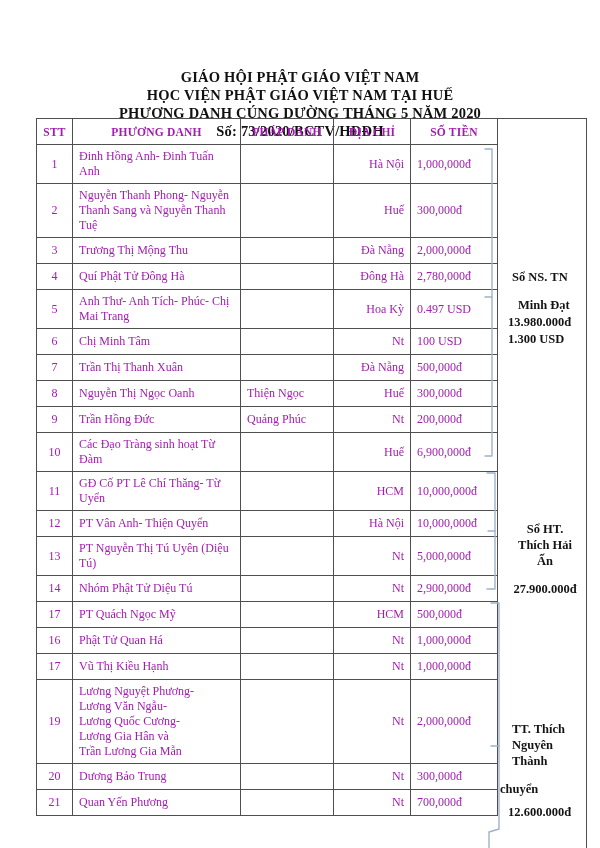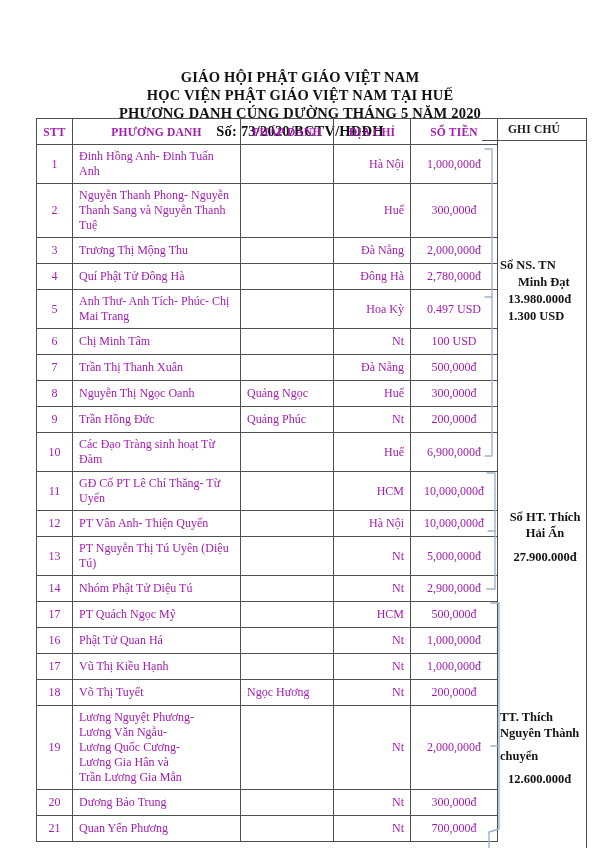--- a/index.html
+++ b/index.html
@@ -27,38 +27,38 @@
   }
   table.donors th{
     height:14px;padding:2px 2px;text-align:center;font-size:11.5px;
     font-weight:bold;letter-spacing:.2px;
   }
   table.donors tr{height:26px;}
   td.col-stt{text-align:center;padding:4px 2px;}
   td.col-name{text-align:left;white-space:pre-line;line-height:15px;}
   td.col-dharma{text-align:left;}
   td.col-addr{text-align:right;padding:4px 2px;border-radius:10px;}
-  td.col-amount{text-align:center;padding:4px 8px 4px 2px;}
+  td.col-amount{text-align:left;padding:4px 8px 4px 2px;}
   
   .ghichu-col{
     position:absolute;left:482px;top:118px;width:105px;height:730px;
     border-top:1px solid #4f4f4f;border-right:1px solid #4f4f4f;
     box-sizing:border-box;
   }
   .ghichu-header{
     height:21px;border-bottom:1px solid #4f4f4f;
     text-align:center;font-weight:bold;font-size:11.5px;line-height:21px;
     letter-spacing:.2px;color:#1c1c1c;
   }
   .bracket-layer{position:absolute;left:0;top:0;width:118px;height:730px;}
   .note{
     position:absolute;font-size:12.5px;font-weight:bold;color:#141414;
     line-height:16px;
   }
-  .note .n-title{margin:0;}
+  .note .n-title{margin:12px;}
   .note .n-line{margin-top:1px;}
   .indent-lg{margin-left:18px;}
   .indent-sm{margin-left:8px;}
   .note1{left:18px;top:138px;width:90px;}
   .note2{left:20px;top:390px;width:86px;text-align:center;}
   .note2 .n-line{margin-top:8px;}
   .note3{left:18px;top:590px;width:92px;}
   .note3 .n-line{margin-top:7px;}
 </style>
 </head>
@@ -136,21 +136,21 @@
         <tr>
           <td class="col-stt">7</td>
           <td class="col-name">Trần Thị Thanh Xuân</td>
           <td class="col-dharma"></td>
           <td class="col-addr">Đà Nẵng</td>
           <td class="col-amount">500,000đ</td>
         </tr>
         <tr>
           <td class="col-stt">8</td>
           <td class="col-name">Nguyễn Thị Ngọc Oanh</td>
-          <td class="col-dharma">Quảng Ngọc</td>
+          <td class="col-dharma">Thiện Ngọc</td>
           <td class="col-addr">Huế</td>
           <td class="col-amount">300,000đ</td>
         </tr>
         <tr>
           <td class="col-stt">9</td>
           <td class="col-name">Trần Hồng Đức</td>
           <td class="col-dharma">Quảng Phúc</td>
           <td class="col-addr">Nt</td>
           <td class="col-amount">200,000đ</td>
         </tr>
@@ -202,27 +202,20 @@
           <td class="col-dharma"></td>
           <td class="col-addr">Nt</td>
           <td class="col-amount">1,000,000đ</td>
         </tr>
         <tr>
           <td class="col-stt">17</td>
           <td class="col-name">Vũ Thị Kiều Hạnh</td>
           <td class="col-dharma"></td>
           <td class="col-addr">Nt</td>
           <td class="col-amount">1,000,000đ</td>
-        </tr>
-        <tr>
-          <td class="col-stt">18</td>
-          <td class="col-name">Võ Thị Tuyết</td>
-          <td class="col-dharma">Ngọc Hương</td>
-          <td class="col-addr">Nt</td>
-          <td class="col-amount">200,000đ</td>
         </tr>
         <tr>
           <td class="col-stt">19</td>
           <td class="col-name">Lương Nguyệt Phương-
 Lương Văn Ngẫu-
 Lương Quốc Cương-
 Lương Gia Hân và
 Trần Lương Gia Mẫn</td>
           <td class="col-dharma"></td>
           <td class="col-addr">Nt</td>
@@ -239,21 +232,20 @@
           <td class="col-stt">21</td>
           <td class="col-name">Quan Yến Phương</td>
           <td class="col-dharma"></td>
           <td class="col-addr">Nt</td>
           <td class="col-amount">700,000đ</td>
         </tr>
       </tbody>
   </table>
 
   <div class="ghichu-col">
-    <div class="ghichu-header">GHI CHÚ</div>
 
     <svg class="bracket-layer" width="118" height="730" viewBox="0 0 118 730" fill="none" stroke="#9fb2c9" stroke-width="1.4" stroke-linejoin="round" stroke-linecap="round">
       <path d="M3 30 H10 V337 H3"></path>
       <path d="M10 178 H3"></path>
       <path d="M5 354 H13 V470 H5"></path>
       <path d="M13 412 H6"></path>
       <path d="M9 484 H17 V710 L7 713 V730"></path>
       <path d="M17 627 H9"></path>
     </svg>
 

